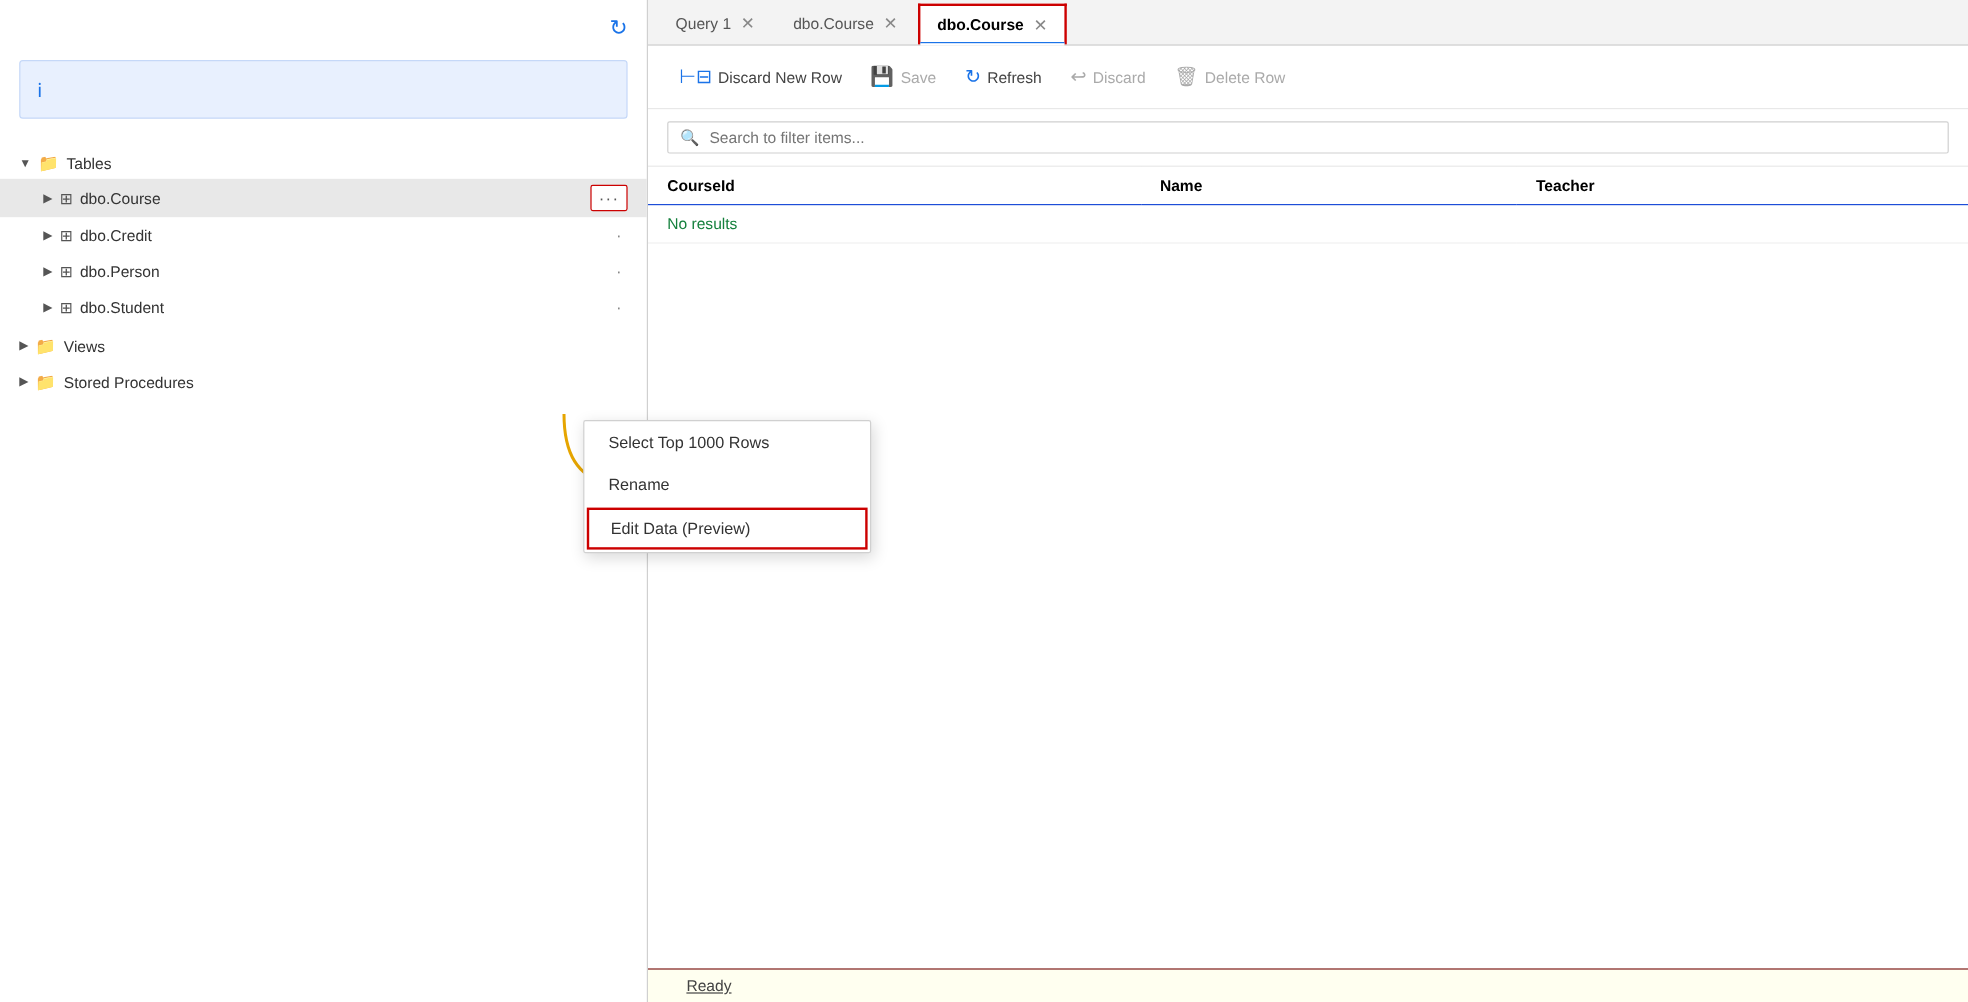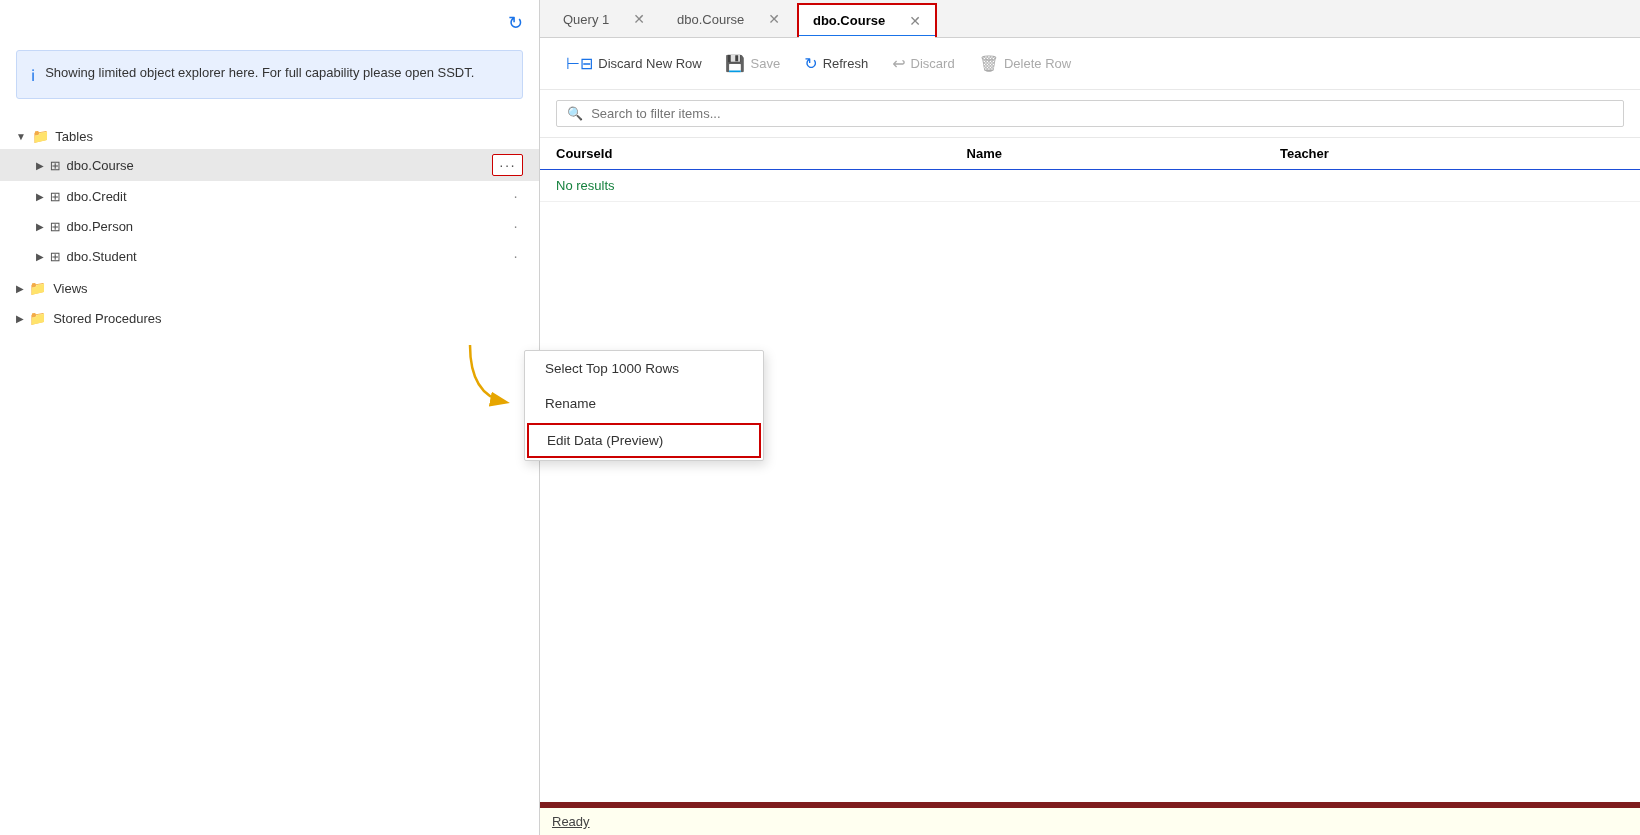--- a/index.html
+++ b/index.html
@@ -126,21 +126,21 @@
       padding: 2px 4px;
       font-size: 14px;
       color: #888;
       cursor: pointer;
       letter-spacing: 1px;
     }
 
     
     .context-menu {
       position: absolute;
-      left: 524px;
+      left: 486px;
       top: 350px;
       background: white;
       border: 1px solid #d0d0d0;
       box-shadow: 2px 4px 12px rgba(0,0,0,0.15);
       border-radius: 2px;
       z-index: 20;
       min-width: 240px;
     }
 
     .context-menu-item {
@@ -171,21 +171,21 @@
       border-bottom: 1px solid #d0d0d0;
       padding: 0 8px;
       background: #f3f3f3;
       height: 38px;
     }
 
     .tab {
       display: flex;
       align-items: center;
       padding: 8px 14px;
-      gap: 22px;
+      gap: 6px;
       font-size: 13px;
       color: #555;
       cursor: pointer;
       border: 1px solid transparent;
       border-bottom: none;
       margin-right: 2px;
       background: transparent;
     }
 
     .tab.active {
@@ -306,22 +306,22 @@
     .data-table td {
       padding: 8px 16px;
       font-size: 13px;
       color: #15803d;
       border-bottom: 1px solid #f0f0f0;
     }
 
     
     .status-bar {
       background: #fffff0;
-      border-top: 6px solid #7f1d1d;
-      padding: 6px 12px;
+      border-top: 1px solid #7f1d1d;
+      padding: 6px 32px;
       font-size: 13px;
       color: #444;
       text-decoration: underline;
     }
 
     
     .svg-arrow {
       position: absolute;
       left: 460px;
       top: 340px;
@@ -332,21 +332,20 @@
 </head>
 <body>
 
 <div class="sidebar">
   <div class="sidebar-top">
     <span class="refresh-icon-sidebar">↻</span>
   </div>
 
   <div class="info-box">
     <span class="info-icon">ℹ</span>
-    <span class="info-text">Showing limited object explorer here. For full capability please open SSDT.</span>
   </div>
 
   <div class="tree-section">
 
     <div class="tree-group">
       <div class="tree-group-header">
         <span class="chevron">▼</span>
         <span class="folder-icon">📁</span>
         <span>Tables</span>
       </div>

